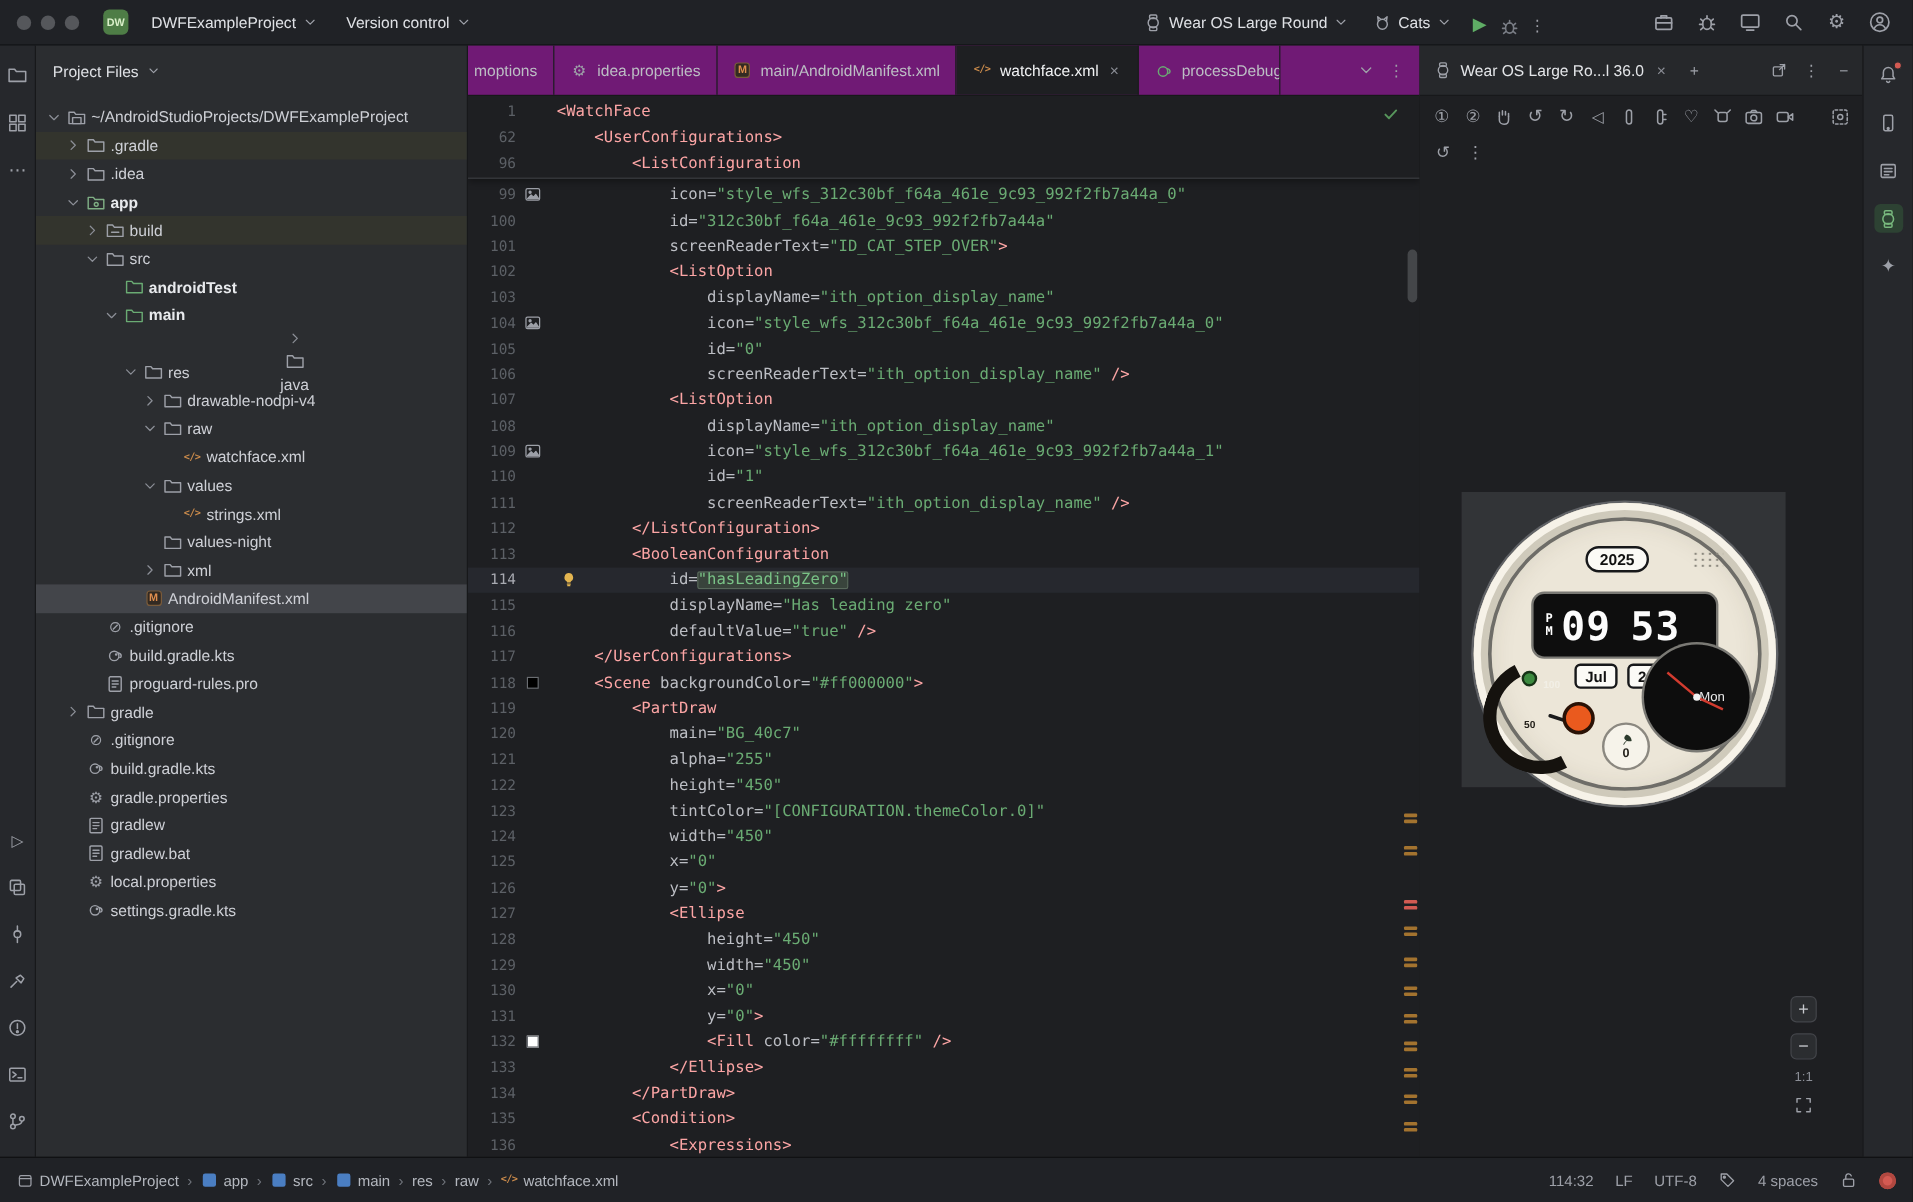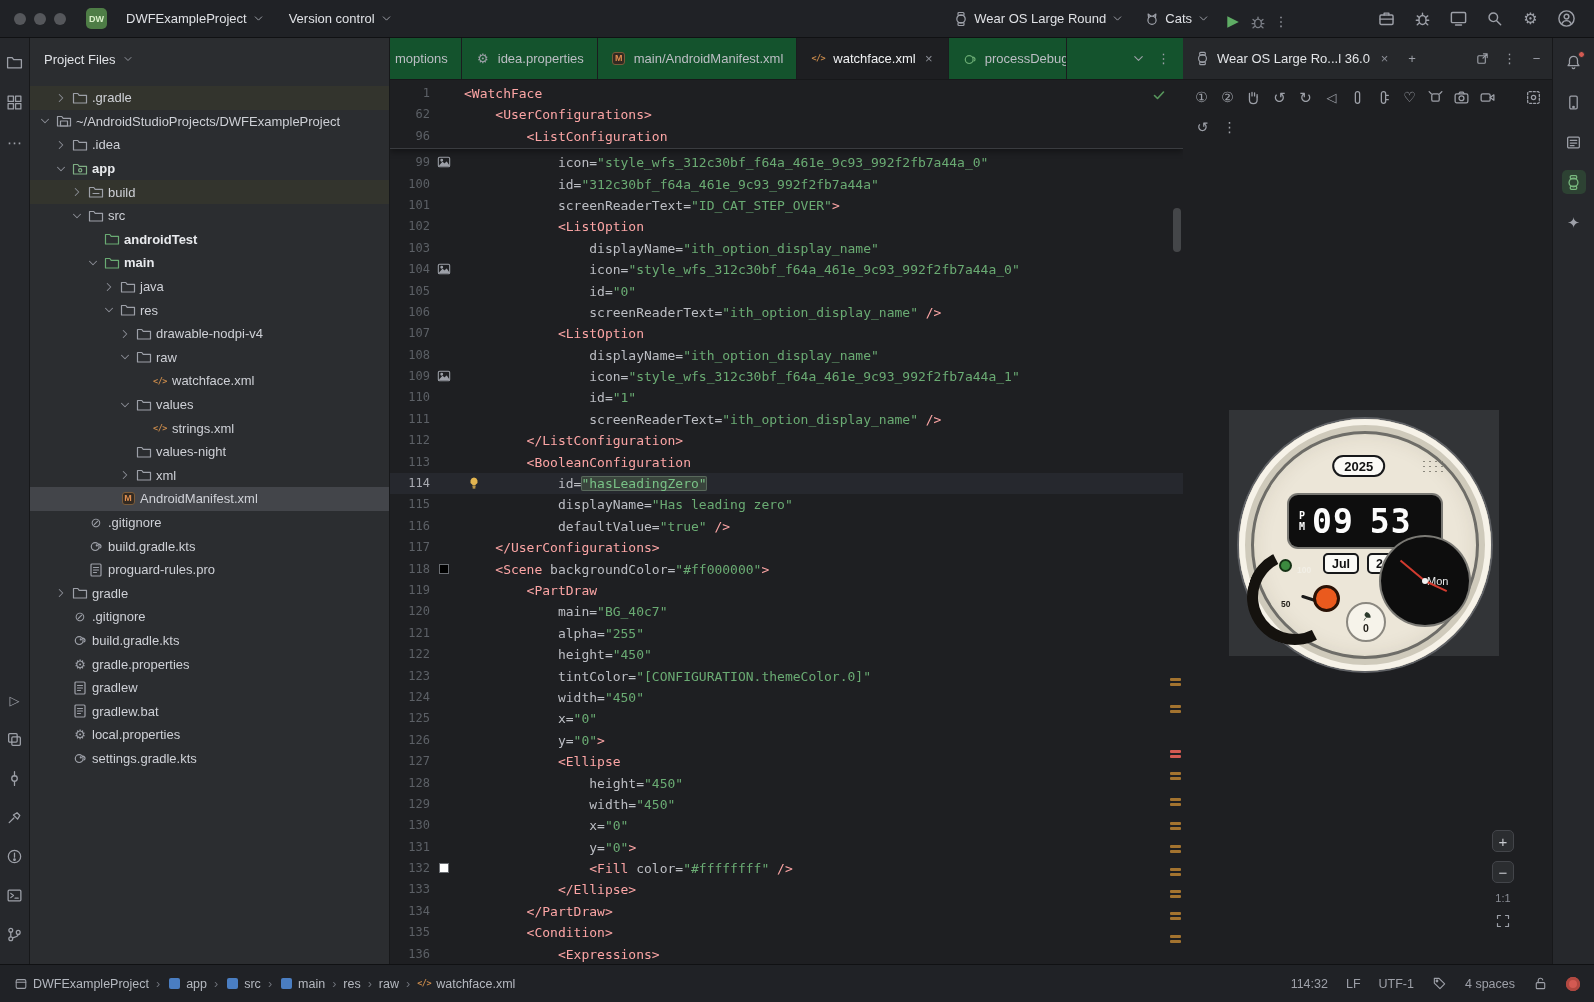--- a/index.html
+++ b/index.html
@@ -47,21 +47,21 @@
   .ic-folder-green{color:#6aab73;}
   .ic-project{color:#9da0a8;}
   .xmlic{font-family:"DejaVu Sans Mono",monospace;font-size:8.5px;font-weight:bold;color:#c98a4b;letter-spacing:-0.5px;}
   .mic{font-size:9px;font-weight:bold;color:#e08e4e;border:1px solid #7a5b3a;border-radius:3px;
        width:13px;height:13px;display:flex;align-items:center;justify-content:center;background:#332a22;}
   .ic-gradle-file,.ic-gradle-task{color:#9da0a8;}
   .ic-gradle-task{color:#6aab73;}
   .charic{font-size:13px;}
   
   .editor{position:absolute;top:38px;left:390px;width:793px;height:926px;background:#1e1f22;}
-  .tabbar{position:absolute;top:0;left:0;right:0;height:42px;background:#14532d;border-bottom:1px solid #17181a;
+  .tabbar{position:absolute;top:0;left:0;right:0;height:42px;background:#701a75;border-bottom:1px solid #17181a;
           display:flex;align-items:stretch;}
   .tab{display:flex;align-items:center;gap:7px;padding:0 13px;color:#bcbec4;border-right:1px solid #1b1c1f;cursor:default;min-width:0;}
   .tab.first{padding-left:5px;max-width:72px;overflow:hidden;}
   .tab.clip{flex:0 1 118px;overflow:hidden;}
   .tab.active{background:#1e1f22;color:#f0f1f3;}
   .tablabel{white-space:nowrap;}
   .tabclose{width:12px;height:12px;color:#8b8e96;font-size:13px;}
   .tabctrl{margin-left:auto;display:flex;align-items:center;gap:10px;padding:0 12px;}
   .tabctrl .ic{width:15px;height:15px;}
   .codewrap{position:absolute;top:42px;left:0;right:0;bottom:0;overflow:hidden;
@@ -92,21 +92,21 @@
   .dtabs{height:42px;background:#26282b;border-bottom:1px solid #17181a;display:flex;align-items:center;padding:0 8px;gap:8px;}
   .dtab{display:flex;align-items:center;gap:7px;color:#e3e5e8;padding:0 4px;white-space:nowrap;}
   .dtab .ic{width:15px;height:15px;}
   .dctrl{margin-left:auto;display:flex;align-items:center;gap:12px;}
   .dctrl .ic{width:15px;height:15px;}
   .dtoolbar{height:34px;display:flex;align-items:center;gap:9px;padding:0 10px;}
   .dtoolbar .ic{width:17px;height:17px;font-size:14px;}
   .dtb-right{margin-left:auto;}
   .dtoolbar2{height:26px;display:flex;align-items:center;gap:12px;padding:0 12px;}
   .dtoolbar2 .ic{width:15px;height:15px;font-size:13px;}
-  .screenbox{position:absolute;top:372px;left:46px;width:270px;height:246px;background:#323437;}
+  .screenbox{position:absolute;top:372px;left:35px;width:270px;height:246px;background:#323437;}
   
   .watch{position:absolute;left:10px;top:9px;width:252px;height:252px;border-radius:50%;background:#ece6d8;
          box-shadow:0 0 0 2px #606266, inset 0 0 0 6px #f6f2e8, inset 0 0 0 12px #cfcabb,
                     inset 0 0 0 15px #6e6d68, inset 0 0 30px rgba(60,50,30,.32);}
   .yearpill{position:absolute;left:50%;top:36px;transform:translateX(-62%);height:22px;display:flex;align-items:center;
             background:#fbfaf6;border:2px solid #17181a;border-radius:12px;padding:0 10px;font-weight:bold;font-size:13px;color:#111;}
   .dotgrid{position:absolute;left:62%;top:40px;margin-left:26px;width:26px;height:15px;
            background-image:radial-gradient(#8b887e 1px, transparent 1.3px);background-size:6px 5px;}
   .timeblock{position:absolute;left:50%;top:76px;transform:translateX(-50%);width:152px;height:52px;background:#0e0e0e;
              border-radius:9px;box-shadow:0 0 0 2px #7a7974;display:flex;align-items:center;padding:0 10px;}
@@ -389,55 +389,55 @@
       <span>Project Files</span>
       <span class="ic">
           <svg viewBox="0 0 16 16" width="100%" height="100%">
             <g fill="none" stroke="currentColor" stroke-width="1.2" stroke-linecap="round" stroke-linejoin="round">
               <path d="M4 6l4 4 4-4"></path>
             </g>
           </svg>
         </span>
     </div>
     <div class="treewrap" id="tree">
+        <div class="trow" style="padding-left: 8px;">
+          <span class="ic chev ic-chev-down">
+            <svg viewBox="0 0 16 16" width="100%" height="100%">
+              <g fill="none" stroke="currentColor" stroke-width="1.2" stroke-linecap="round" stroke-linejoin="round">
+                <path d="M4 6l4 4 4-4"></path>
+              </g>
+            </svg>
+          </span>
+          <span class="ic  ic-project">
+            <svg viewBox="0 0 16 16" width="100%" height="100%">
+              <g fill="none" stroke="currentColor" stroke-width="1.2" stroke-linecap="round" stroke-linejoin="round">
+                <path d="M1.5 13V3.5h4.3l1.4 1.8h7.3V13z"></path>
+                <path d="M4.5 8h7v5h-7z"></path>
+              </g>
+            </svg>
+          </span>
+          <span class="tlabel">~/AndroidStudioProjects/DWFExampleProject</span>
+        </div>
         <div class="trow dim" style="padding-left: 24px;">
           <span class="ic chev ic-chev-right">
             <svg viewBox="0 0 16 16" width="100%" height="100%">
               <g fill="none" stroke="currentColor" stroke-width="1.2" stroke-linecap="round" stroke-linejoin="round">
                 <path d="M6 4l4 4-4 4"></path>
               </g>
             </svg>
           </span>
           <span class="ic  ic-folder">
             <svg viewBox="0 0 16 16" width="100%" height="100%">
               <g fill="none" stroke="currentColor" stroke-width="1.2" stroke-linecap="round" stroke-linejoin="round">
                 <path d="M1.5 13V3.5h4.3l1.4 1.8h7.3V13z"></path>
               </g>
             </svg>
           </span>
           <span class="tlabel">.gradle</span>
         </div>
-        <div class="trow" style="padding-left: 8px;">
-          <span class="ic chev ic-chev-down">
-            <svg viewBox="0 0 16 16" width="100%" height="100%">
-              <g fill="none" stroke="currentColor" stroke-width="1.2" stroke-linecap="round" stroke-linejoin="round">
-                <path d="M4 6l4 4 4-4"></path>
-              </g>
-            </svg>
-          </span>
-          <span class="ic  ic-project">
-            <svg viewBox="0 0 16 16" width="100%" height="100%">
-              <g fill="none" stroke="currentColor" stroke-width="1.2" stroke-linecap="round" stroke-linejoin="round">
-                <path d="M1.5 13V3.5h4.3l1.4 1.8h7.3V13z"></path>
-                <path d="M4.5 8h7v5h-7z"></path>
-              </g>
-            </svg>
-          </span>
-          <span class="tlabel">~/AndroidStudioProjects/DWFExampleProject</span>
-        </div>
         <div class="trow" style="padding-left: 24px;">
           <span class="ic chev ic-chev-right">
             <svg viewBox="0 0 16 16" width="100%" height="100%">
               <g fill="none" stroke="currentColor" stroke-width="1.2" stroke-linecap="round" stroke-linejoin="round">
                 <path d="M6 4l4 4-4 4"></path>
               </g>
             </svg>
           </span>
           <span class="ic  ic-folder">
             <svg viewBox="0 0 16 16" width="100%" height="100%">
@@ -522,21 +522,21 @@
           </span>
           <span class="ic  ic-folder-green">
             <svg viewBox="0 0 16 16" width="100%" height="100%">
               <g fill="none" stroke="currentColor" stroke-width="1.2" stroke-linecap="round" stroke-linejoin="round">
                 <path d="M1.5 13V3.5h4.3l1.4 1.8h7.3V13z"></path>
               </g>
             </svg>
           </span>
           <span class="tlabel b">main</span>
         </div>
-        <div class="trow" style="padding-left: 72px;">
+        <div class="trow" style="padding-left: 72px; flex-direction: column;">
           <span class="ic chev ic-chev-right">
             <svg viewBox="0 0 16 16" width="100%" height="100%">
               <g fill="none" stroke="currentColor" stroke-width="1.2" stroke-linecap="round" stroke-linejoin="round">
                 <path d="M6 4l4 4-4 4"></path>
               </g>
             </svg>
           </span>
           <span class="ic  ic-folder">
             <svg viewBox="0 0 16 16" width="100%" height="100%">
               <g fill="none" stroke="currentColor" stroke-width="1.2" stroke-linecap="round" stroke-linejoin="round">
@@ -1224,21 +1224,21 @@
         <span class="crumb">
           <span class="ic  ic-xml-file">
             <span class="xmlic">&lt;/&gt;</span>
           </span>
           <span>watchface.xml</span>
         </span>
       </div>
     <div class="status-right">
       <span>114:32</span>
       <span>LF</span>
-      <span>UTF-1</span>
+      <span>UTF-8</span>
       <span class="ic">
           <svg viewBox="0 0 16 16" width="100%" height="100%">
             <g fill="none" stroke="currentColor" stroke-width="1.2" stroke-linecap="round" stroke-linejoin="round">
               <path d="M2.5 2.5h5l6 6-5 5-6-6z"></path>
               <circle cx="5.3" cy="5.3" r=".9" fill="currentColor"></circle>
             </g>
           </svg>
         </span>
       <span>4 spaces</span>
       <span class="ic">

